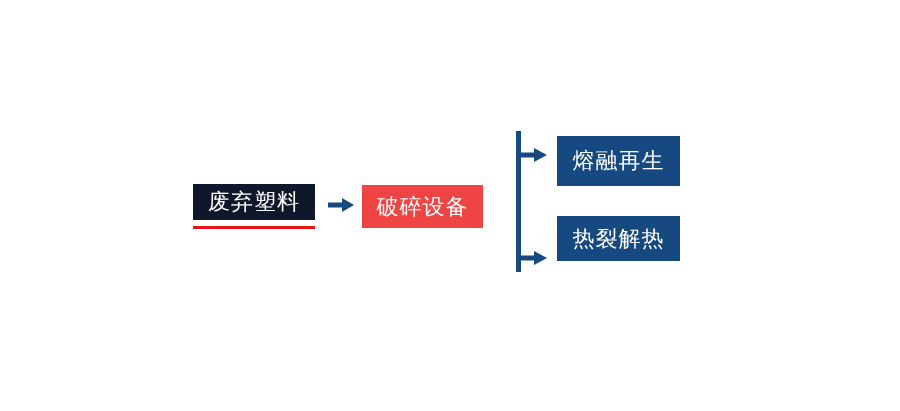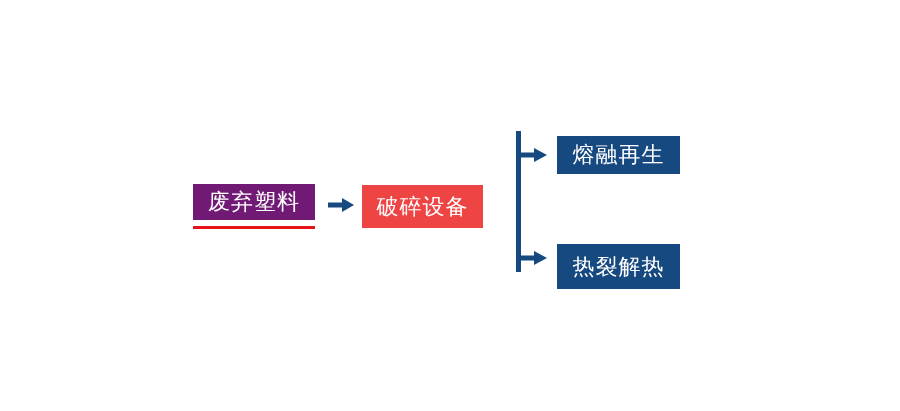--- a/index.html
+++ b/index.html
@@ -28,21 +28,21 @@
     font-family: "DejaVu Sans", "Liberation Sans", sans-serif;
     font-weight: 400;
     letter-spacing: 1px;
     white-space: nowrap;
   }
   .node-source {
     left: 193px;
     top: 184px;
     width: 122px;
     height: 36px;
-    background: #701a75;
+    background: #0f172a;
     font-size: 22px;
   }
   .node-source-underline {
     position: absolute;
     left: 193px;
     top: 226px;
     width: 122px;
     height: 3px;
     background: #E8121B;
   }
@@ -51,27 +51,27 @@
     top: 185px;
     width: 121px;
     height: 43px;
     background: #ef4444;
     font-size: 22px;
   }
   .node-out-top {
     left: 557px;
     top: 136px;
     width: 123px;
-    height: 38px;
+    height: 50px;
     background: #15497F;
     font-size: 22px;
   }
   .node-out-bottom {
     left: 557px;
-    top: 244px;
+    top: 216px;
     width: 123px;
     height: 45px;
     background: #15497F;
     font-size: 22px;
   }
   .connector {
     position: absolute;
     left: 0;
     top: 0;
     width: 900px;

